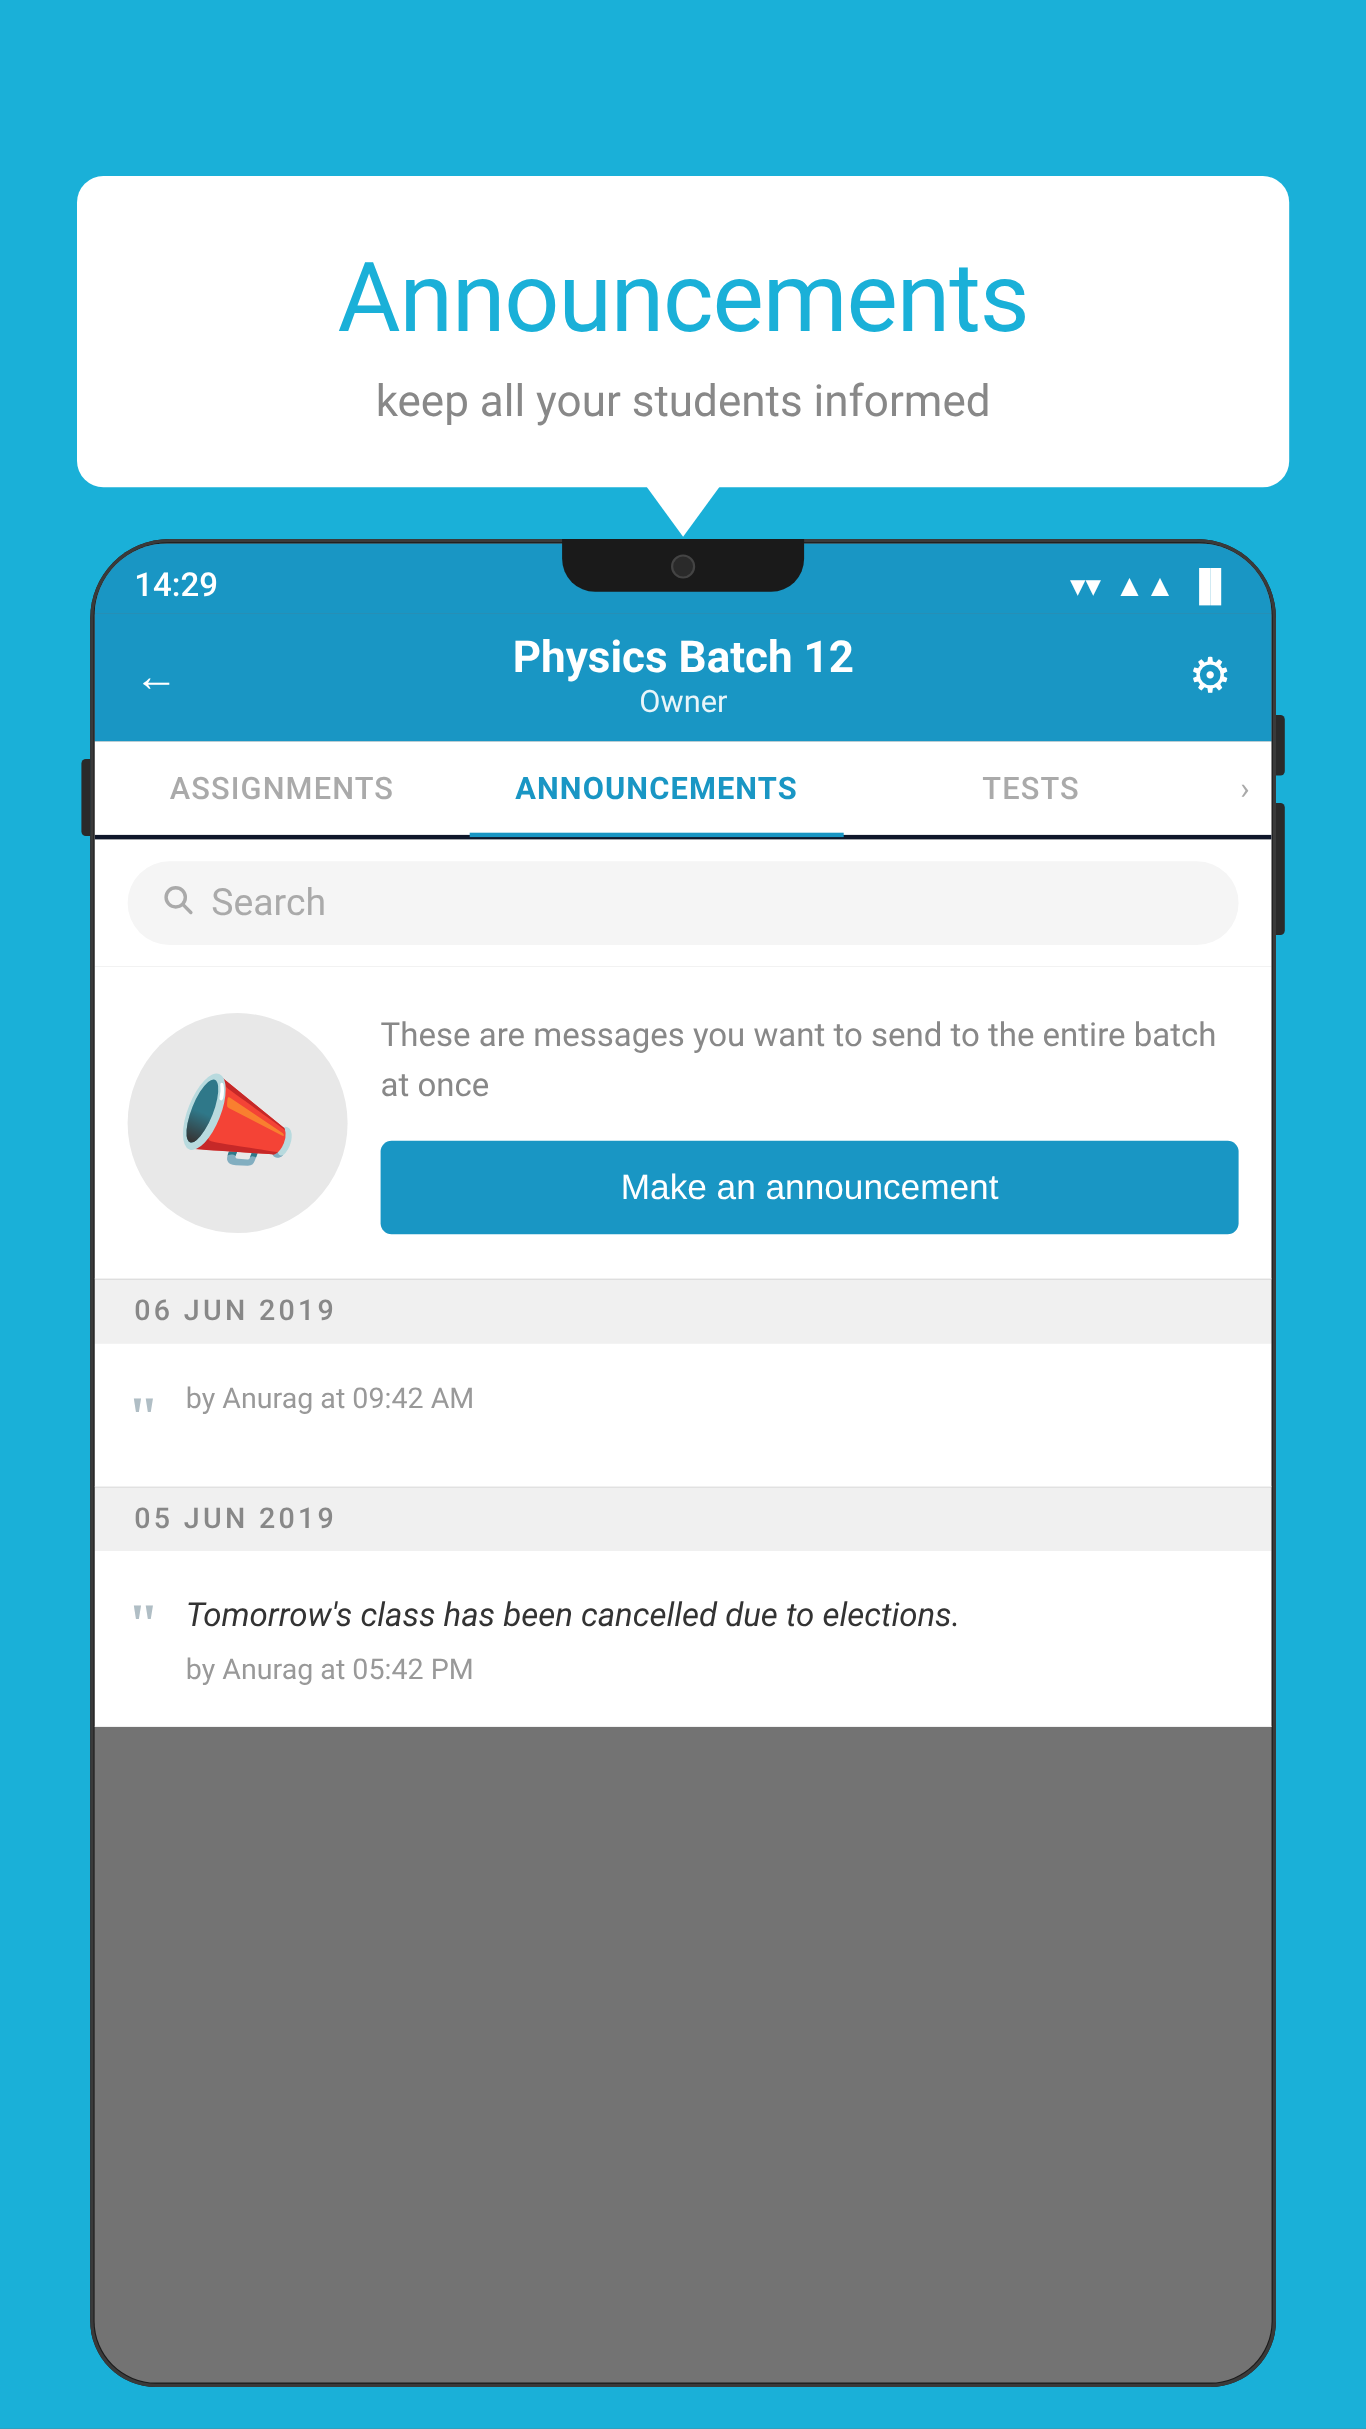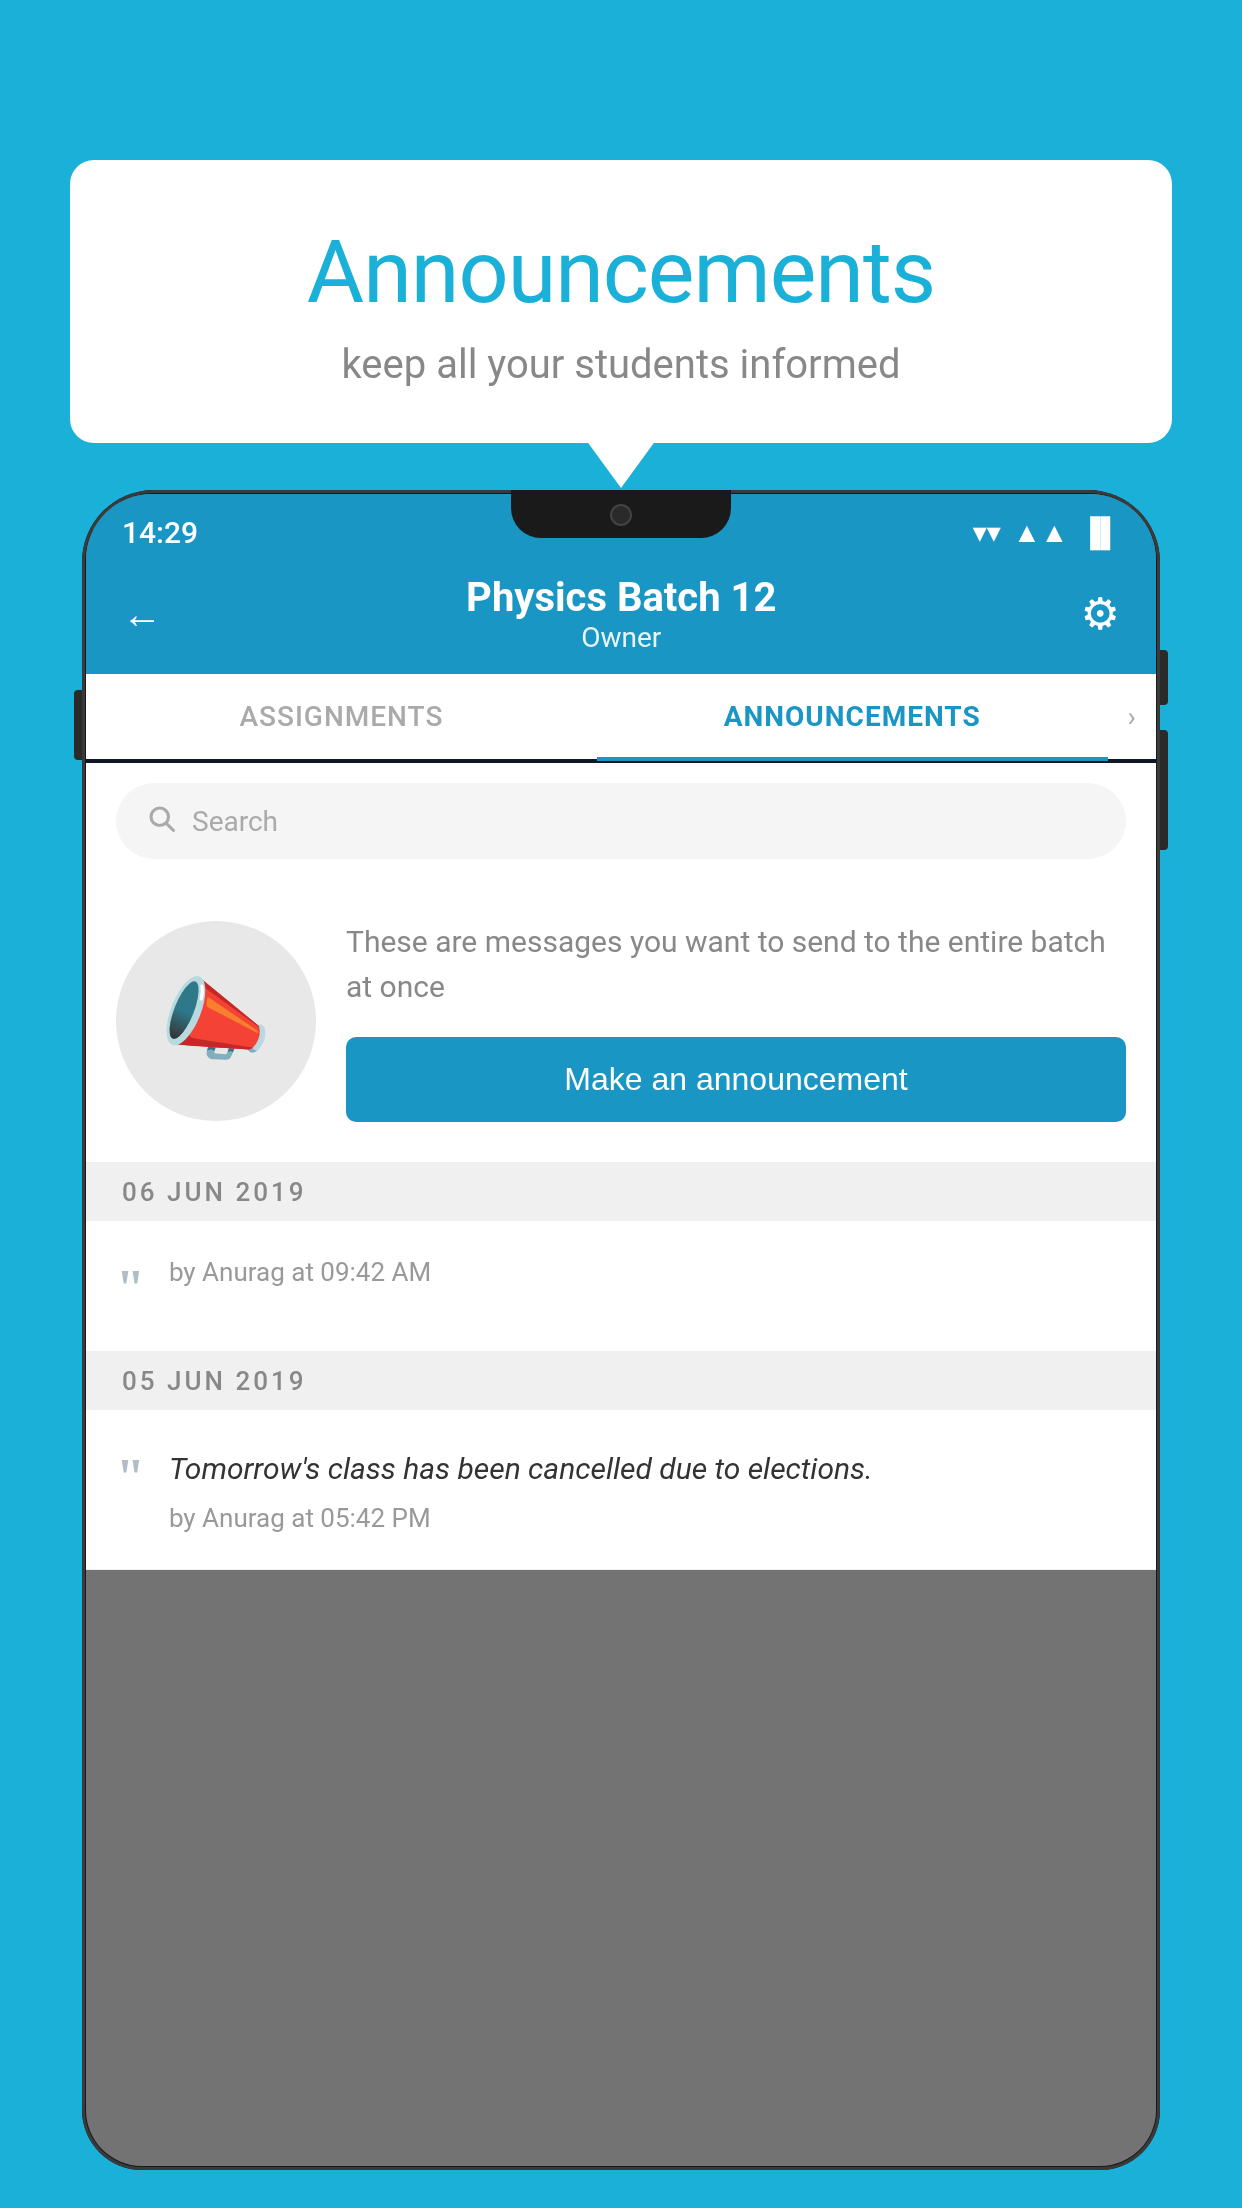--- a/index.html
+++ b/index.html
@@ -263,21 +263,21 @@
       gap: 16px;
     }
 
     .search-icon-svg {
       color: #aaa;
       font-size: 34px;
     }
 
     .search-text {
       color: #aaa;
-      font-size: 28px;
+      font-size: 34px;
     }
 
     
     .announcement-cta {
       background: white;
       display: flex;
       align-items: center;
       padding: 40px 30px;
       gap: 30px;
       border-bottom: 1px solid #eee;
@@ -403,20 +403,21 @@
         <div class="header-center">
           <div class="header-title">Physics Batch 12</div>
           <div class="header-subtitle">Owner</div>
         </div>
         <span class="gear-icon">⚙</span>
       </div>
 
       <div class="tabs-container">
         <div class="tab">ASSIGNMENTS</div>
         <div class="tab active">ANNOUNCEMENTS</div>
+        <div class="tab">TESTS</div>
         <div class="tab-more">›</div>
       </div>
 
       <div class="search-container">
         <div class="search-bar">
           <span class="search-icon-svg">
             <svg width="30" height="30" viewBox="0 0 24 24" fill="none" stroke="#aaa" stroke-width="2.5" stroke-linecap="round">
               <circle cx="11" cy="11" r="7"></circle>
               <line x1="16.5" y1="16.5" x2="22" y2="22"></line>
             </svg>

